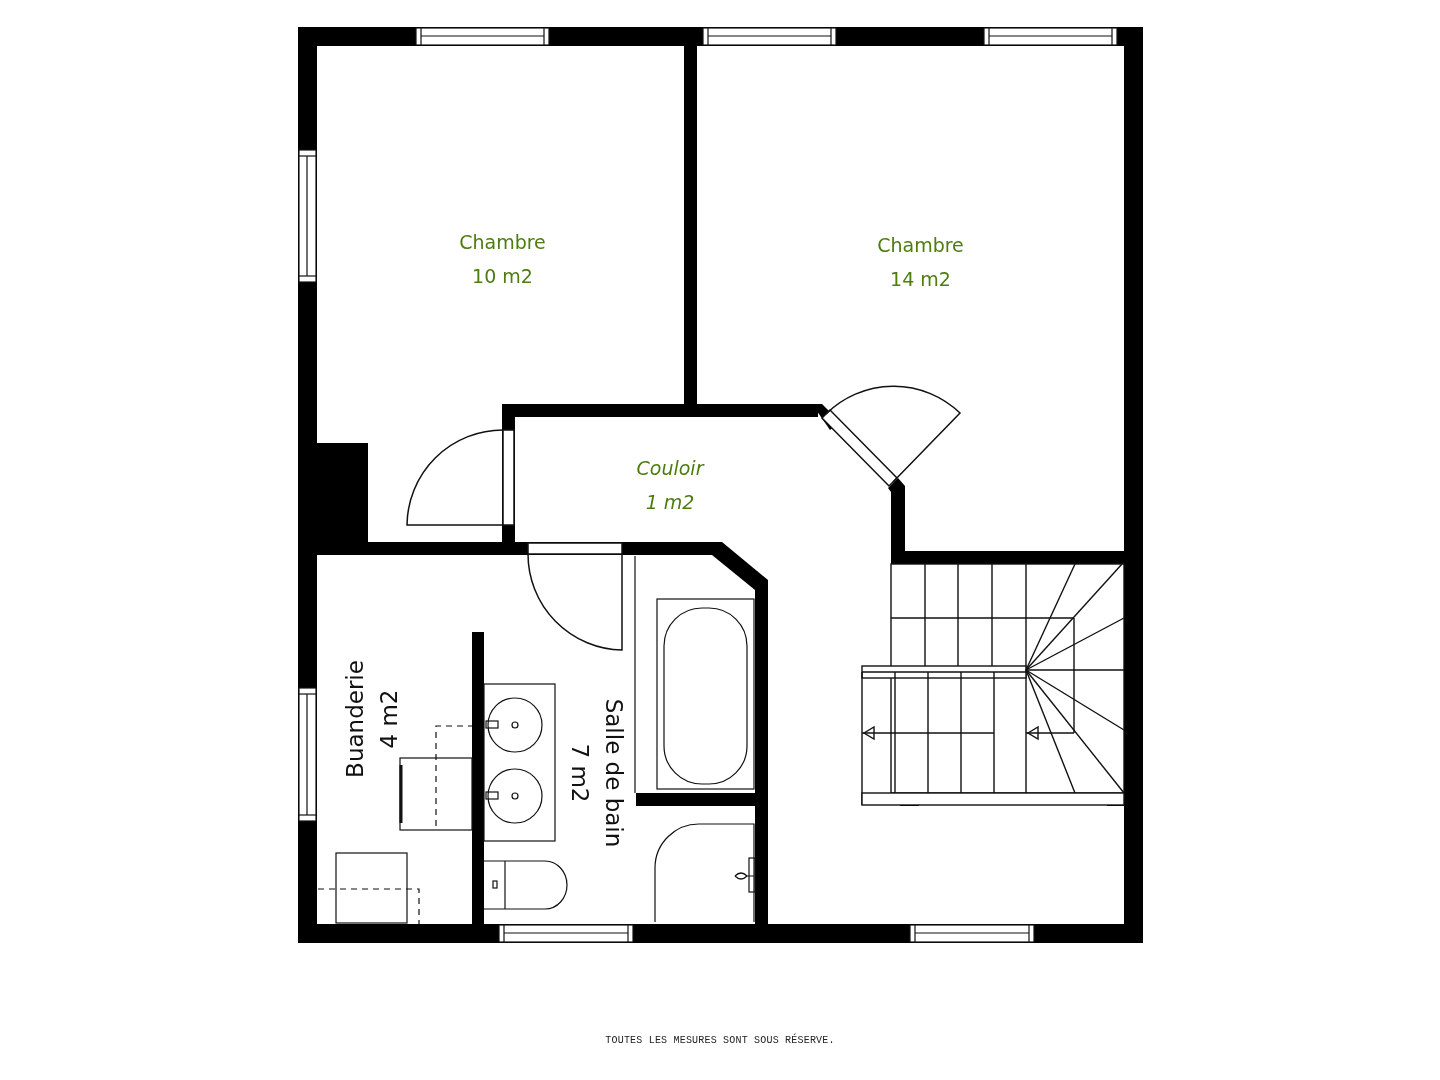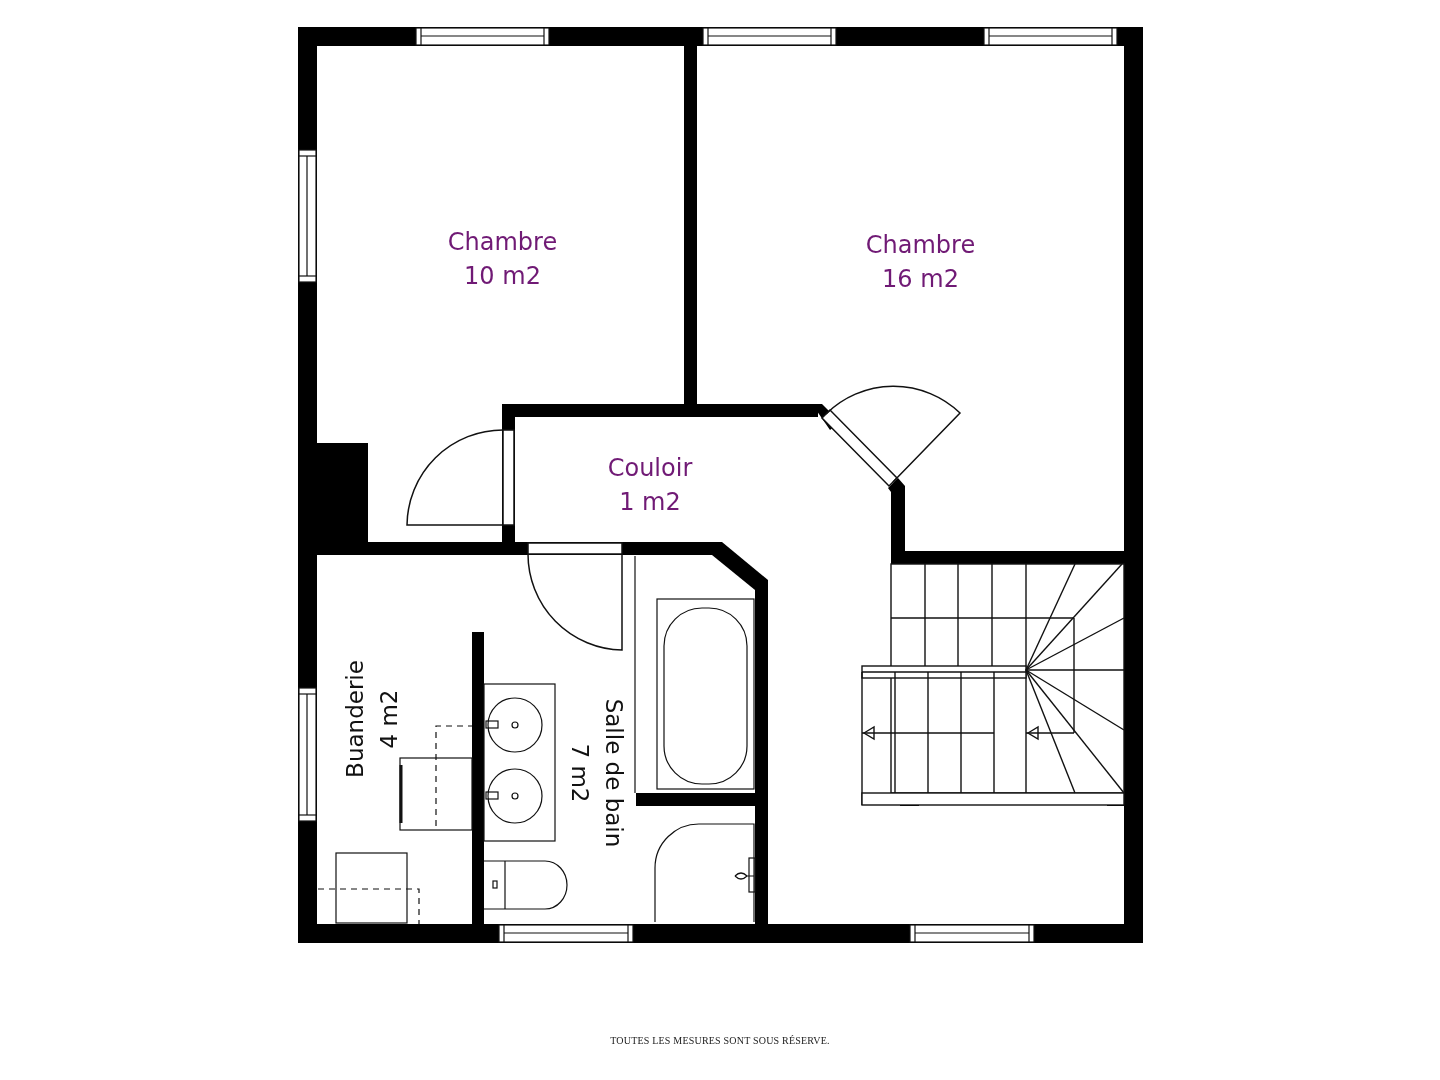--- a/index.html
+++ b/index.html
@@ -1,22 +1,22 @@
 <!DOCTYPE html>
 <html><head>
 <meta charset="utf-8">
 <style>
   html, body { margin: 0; padding: 0; background: #ffffff; }
   body { width: 1440px; height: 1080px; position: relative; overflow: hidden; font-family: "DejaVu Sans", sans-serif; }
   #plan { position: absolute; left: 0; top: 0; width: 1440px; height: 1080px; }
-  .label { position: absolute; text-align: center; color: #701a75; font-family: "DejaVu Sans", sans-serif; font-size: 24px; line-height: 34px; white-space: nowrap; }
+  .label { position: absolute; text-align: center; color: #4d7c0f; font-family: "DejaVu Sans", sans-serif; font-size: 19px; line-height: 34px; white-space: nowrap; }
   .label .name, .label .area { display: block; }
   .vlabel { position: absolute; color: #111; font-family: "DejaVu Sans", sans-serif; font-size: 23px; line-height: 34px; white-space: nowrap; text-align: center; transform-origin: center center; }
   .vlabel .name, .vlabel .area { display: block; }
-  .footer { position: absolute; left: 0; width: 1440px; top: 1035px; text-align: center; font-family: Liberation Serif, serif; font-size: 10px; color: #222; letter-spacing: 0.2px; }
+  .footer { position: absolute; left: 0; width: 1440px; top: 1035px; text-align: center; font-family: Liberation Mono, monospace; font-size: 10px; color: #222; letter-spacing: 0.2px; }
 </style>
 </head>
 <body>
 
 <svg id="plan" viewBox="0 0 1440 1080" xmlns="http://www.w3.org/2000/svg">
   <g fill="#000">
 
     <rect x="298" y="27" width="845" height="19"></rect>
     <rect x="298" y="27" width="19" height="916"></rect>
     <rect x="1124" y="27" width="19" height="916"></rect>
@@ -153,24 +153,24 @@
   </g>
 </svg>
 
 <div class="label" style="left:420px; top:225px; width:165px;">
   <span class="name">Chambre</span>
   <span class="area">10 m2</span>
 </div>
 
 <div class="label" style="left:838px; top:228px; width:165px;">
   <span class="name">Chambre</span>
-  <span class="area">16 m2</span>
+  <span class="area">14 m2</span>
 </div>
 
-<div class="label" style="left:580px; top:451px; width:140px;">
+<div class="label" style="left:600px; top:451px; width:140px;font-style:italic;">
   <span class="name">Couloir</span>
   <span class="area">1 m2</span>
 </div>
 
 <div class="vlabel" style="left:302px; top:685px; width:140px; height:68px; transform: rotate(-90deg);">
   <span class="name">Buanderie</span>
   <span class="area">4 m2</span>
 </div>
 
 <div class="vlabel" style="left:512px; top:739px; width:170px; height:68px; transform: rotate(90deg);">

